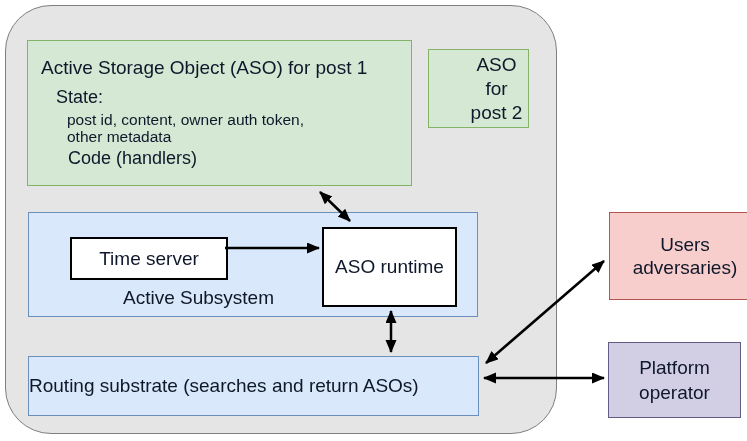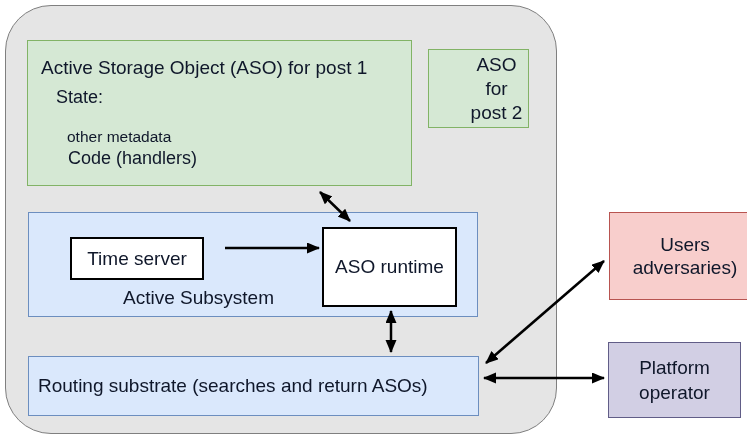--- a/index.html
+++ b/index.html
@@ -30,42 +30,43 @@
   .aso1 .d2    { left:39px; top:87px;  font-size:15.5px; }
   .aso1 .code  { left:28px; top:107px; font-size:18px;margin-left:12px; }
 
   .aso2 { left:428px; top:49px; width:101px; height:79px; font-size:19px; line-height:24px;padding-left:36px; }
 
   .center { display:flex; flex-direction:column; align-items:center; justify-content:center; text-align:center; }
 
   .subsys { left:28px; top:212px; width:450px; height:105px; }
   .subsys .subsys-label { left:94px; top:74px; font-size:19px; }
 
-  .timeserver { left:70px; top:237px; width:134px; height:43px; font-size:19px;justify-content:center; }
+  .timeserver { left:70px; top:237px; width:158px; height:43px; font-size:19px;justify-content:center; }
   .runtime    { left:322px; top:227px; width:135px; height:80px; font-size:19px;text-align:center; }
 
   .routing { left:28px; top:356px; width:451px; height:60px;
-             display:flex; align-items:center; padding-left:9px; font-size:19px; }
+             display:flex; align-items:center; font-size:19px; }
 
   .users    { left:609px; top:212px; width:152px; height:88px; font-size:19px; line-height:23px; }
   .platform { left:608px; top:342px; width:133px; height:76px; font-size:19px; line-height:25px; }
 
   .arrows { position:absolute; left:0; top:0; width:747px; height:441px; pointer-events:none; }
   .arrows line { stroke:#000; stroke-width:2.5; }
 </style>
 </head>
 <body>
 
 <div class="canvas">
 
   <div class="boundary"></div>
 
   <div class="box green aso1">
     <div class="t title">Active Storage Object (ASO) for post 1</div>
     <div class="t state">State:</div>
+    <div class="t d1">post id, content, owner auth token,</div>
     <div class="t d2">other metadata</div>
     <div class="t code">Code (handlers)</div>
   </div>
 
   <div class="box green aso2 center">
     <div>ASO for</div>
     <div>post 2</div>
   </div>
 
   <div class="box blue subsys">

